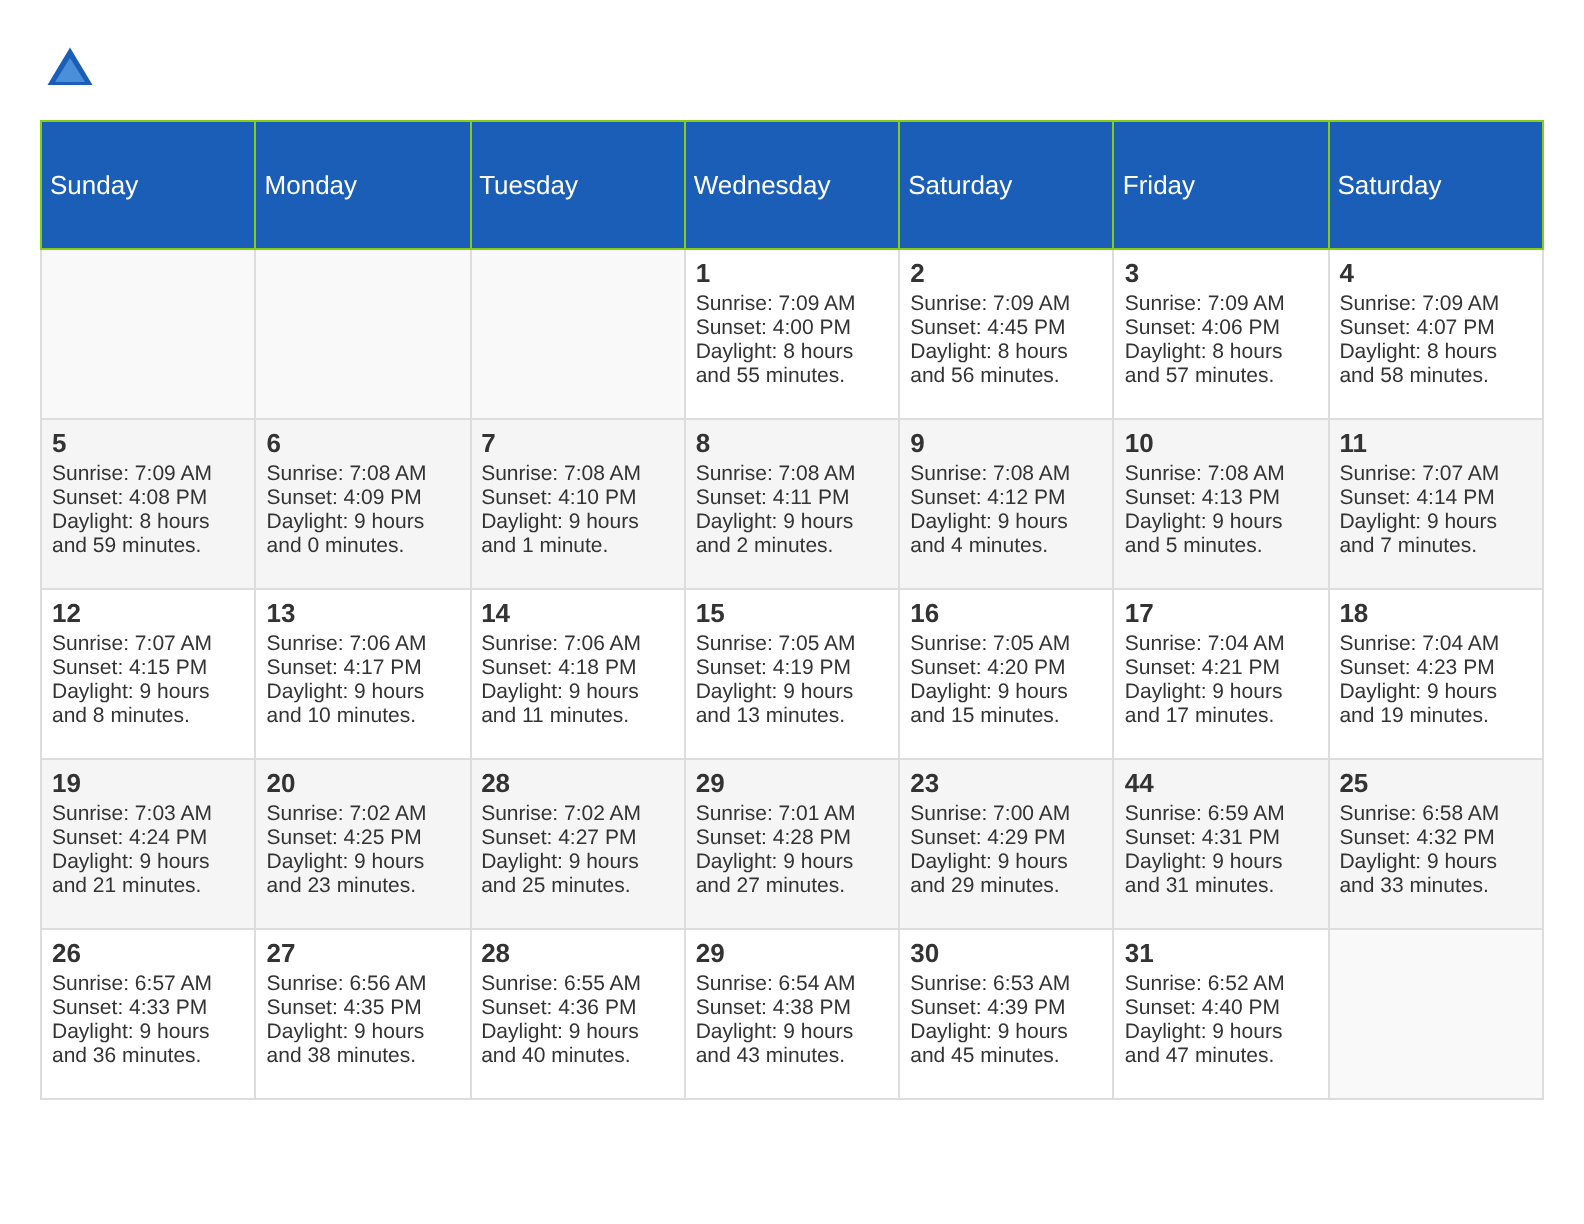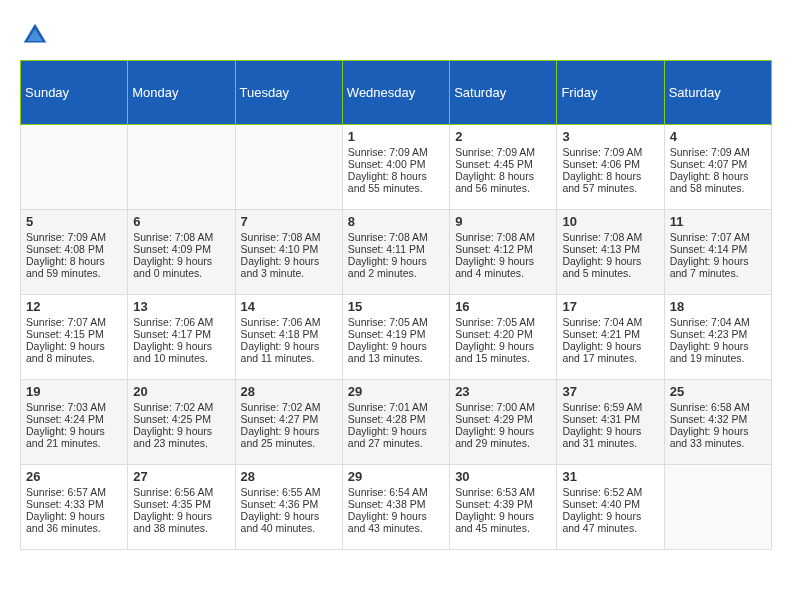--- a/index.html
+++ b/index.html
@@ -166,21 +166,21 @@
           <div>Sunrise: 7:08 AM</div>
           <div>Sunset: 4:09 PM</div>
           <div>Daylight: 9 hours</div>
           <div>and 0 minutes.</div>
         </td>
         <td>
           <span class="day-number">7</span>
           <div>Sunrise: 7:08 AM</div>
           <div>Sunset: 4:10 PM</div>
           <div>Daylight: 9 hours</div>
-          <div>and 3 minute.</div>
+          <div>and 1 minute.</div>
         </td>
         <td>
           <span class="day-number">8</span>
           <div>Sunrise: 7:08 AM</div>
           <div>Sunset: 4:11 PM</div>
           <div>Daylight: 9 hours</div>
           <div>and 2 minutes.</div>
         </td>
         <td>
           <span class="day-number">9</span>
@@ -285,21 +285,21 @@
           <div>and 27 minutes.</div>
         </td>
         <td>
           <span class="day-number">23</span>
           <div>Sunrise: 7:00 AM</div>
           <div>Sunset: 4:29 PM</div>
           <div>Daylight: 9 hours</div>
           <div>and 29 minutes.</div>
         </td>
         <td>
-          <span class="day-number">37</span>
+          <span class="day-number">44</span>
           <div>Sunrise: 6:59 AM</div>
           <div>Sunset: 4:31 PM</div>
           <div>Daylight: 9 hours</div>
           <div>and 31 minutes.</div>
         </td>
         <td>
           <span class="day-number">25</span>
           <div>Sunrise: 6:58 AM</div>
           <div>Sunset: 4:32 PM</div>
           <div>Daylight: 9 hours</div>

